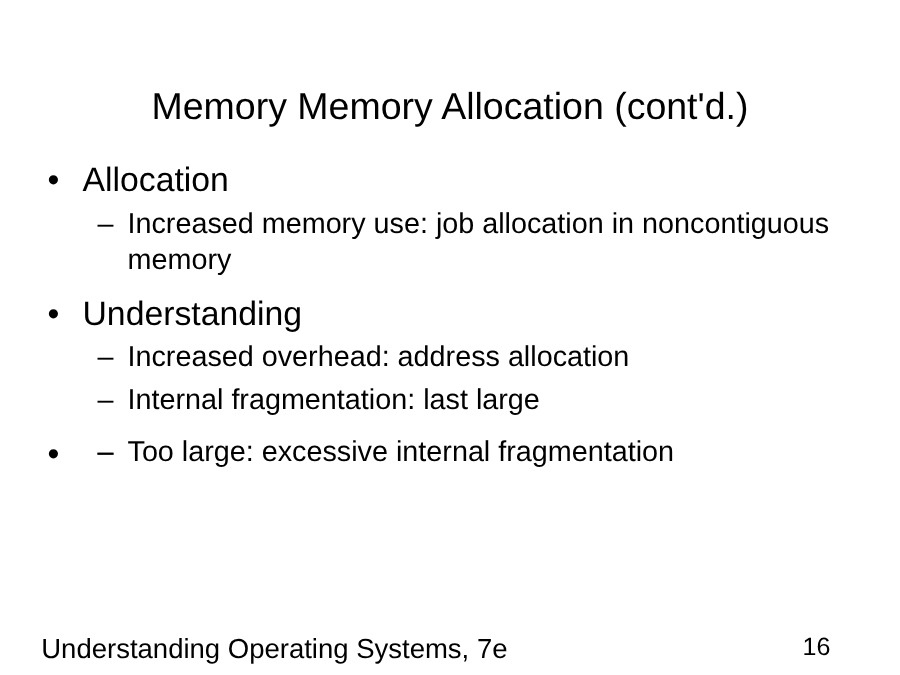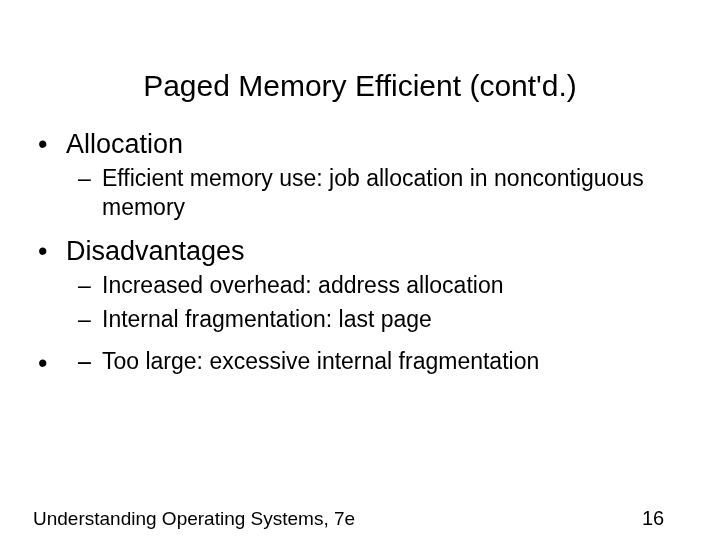--- a/index.html
+++ b/index.html
@@ -76,64 +76,64 @@
   
   .group { margin-bottom: 0; }
   .group + .group { margin-top: 13px; }
   .group .lvl2 + .lvl2 { margin-top: 5px; }
 
   
   #footer-text {
     position: absolute;
     left: 33px;
     top: 507px;
-    font-size: 19px;
+    font-size: 22px;
     line-height: 24px;
     white-space: nowrap;
   }
   #page-number {
     position: absolute;
     left: 642px;
     top: 506px;
     font-size: 20px;
     line-height: 24px;
   }
 </style>
 </head>
 <body>
 
 <div id="slide">
 
-  <h1 id="slide-title">Paged Memory Efficient (cont'd.)</h1>
+  <h1 id="slide-title">Memory Memory Allocation (cont'd.)</h1>
 
   <div id="body-content">
 
     <div class="group">
       <div class="lvl1">
         <span class="marker">•</span>
         <span class="txt">Allocation</span>
       </div>
       <div class="lvl2">
         <span class="marker">–</span>
-        <span class="txt">Efficient memory use: job allocation in noncontiguous memory</span>
+        <span class="txt">Increased memory use: job allocation in noncontiguous memory</span>
       </div>
     </div>
 
     <div class="group">
       <div class="lvl1">
         <span class="marker">•</span>
-        <span class="txt">Disadvantages</span>
+        <span class="txt">Understanding</span>
       </div>
       <div class="lvl2">
         <span class="marker">–</span>
         <span class="txt">Increased overhead: address allocation</span>
       </div>
       <div class="lvl2">
         <span class="marker">–</span>
-        <span class="txt">Internal fragmentation: last page</span>
+        <span class="txt">Internal fragmentation: last large</span>
       </div>
     </div>
 
     <div class="group">
       <div class="lvl1">
         <span class="marker">•</span>
       </div>
       <div class="lvl2">
         <span class="marker">–</span>
       </div>

